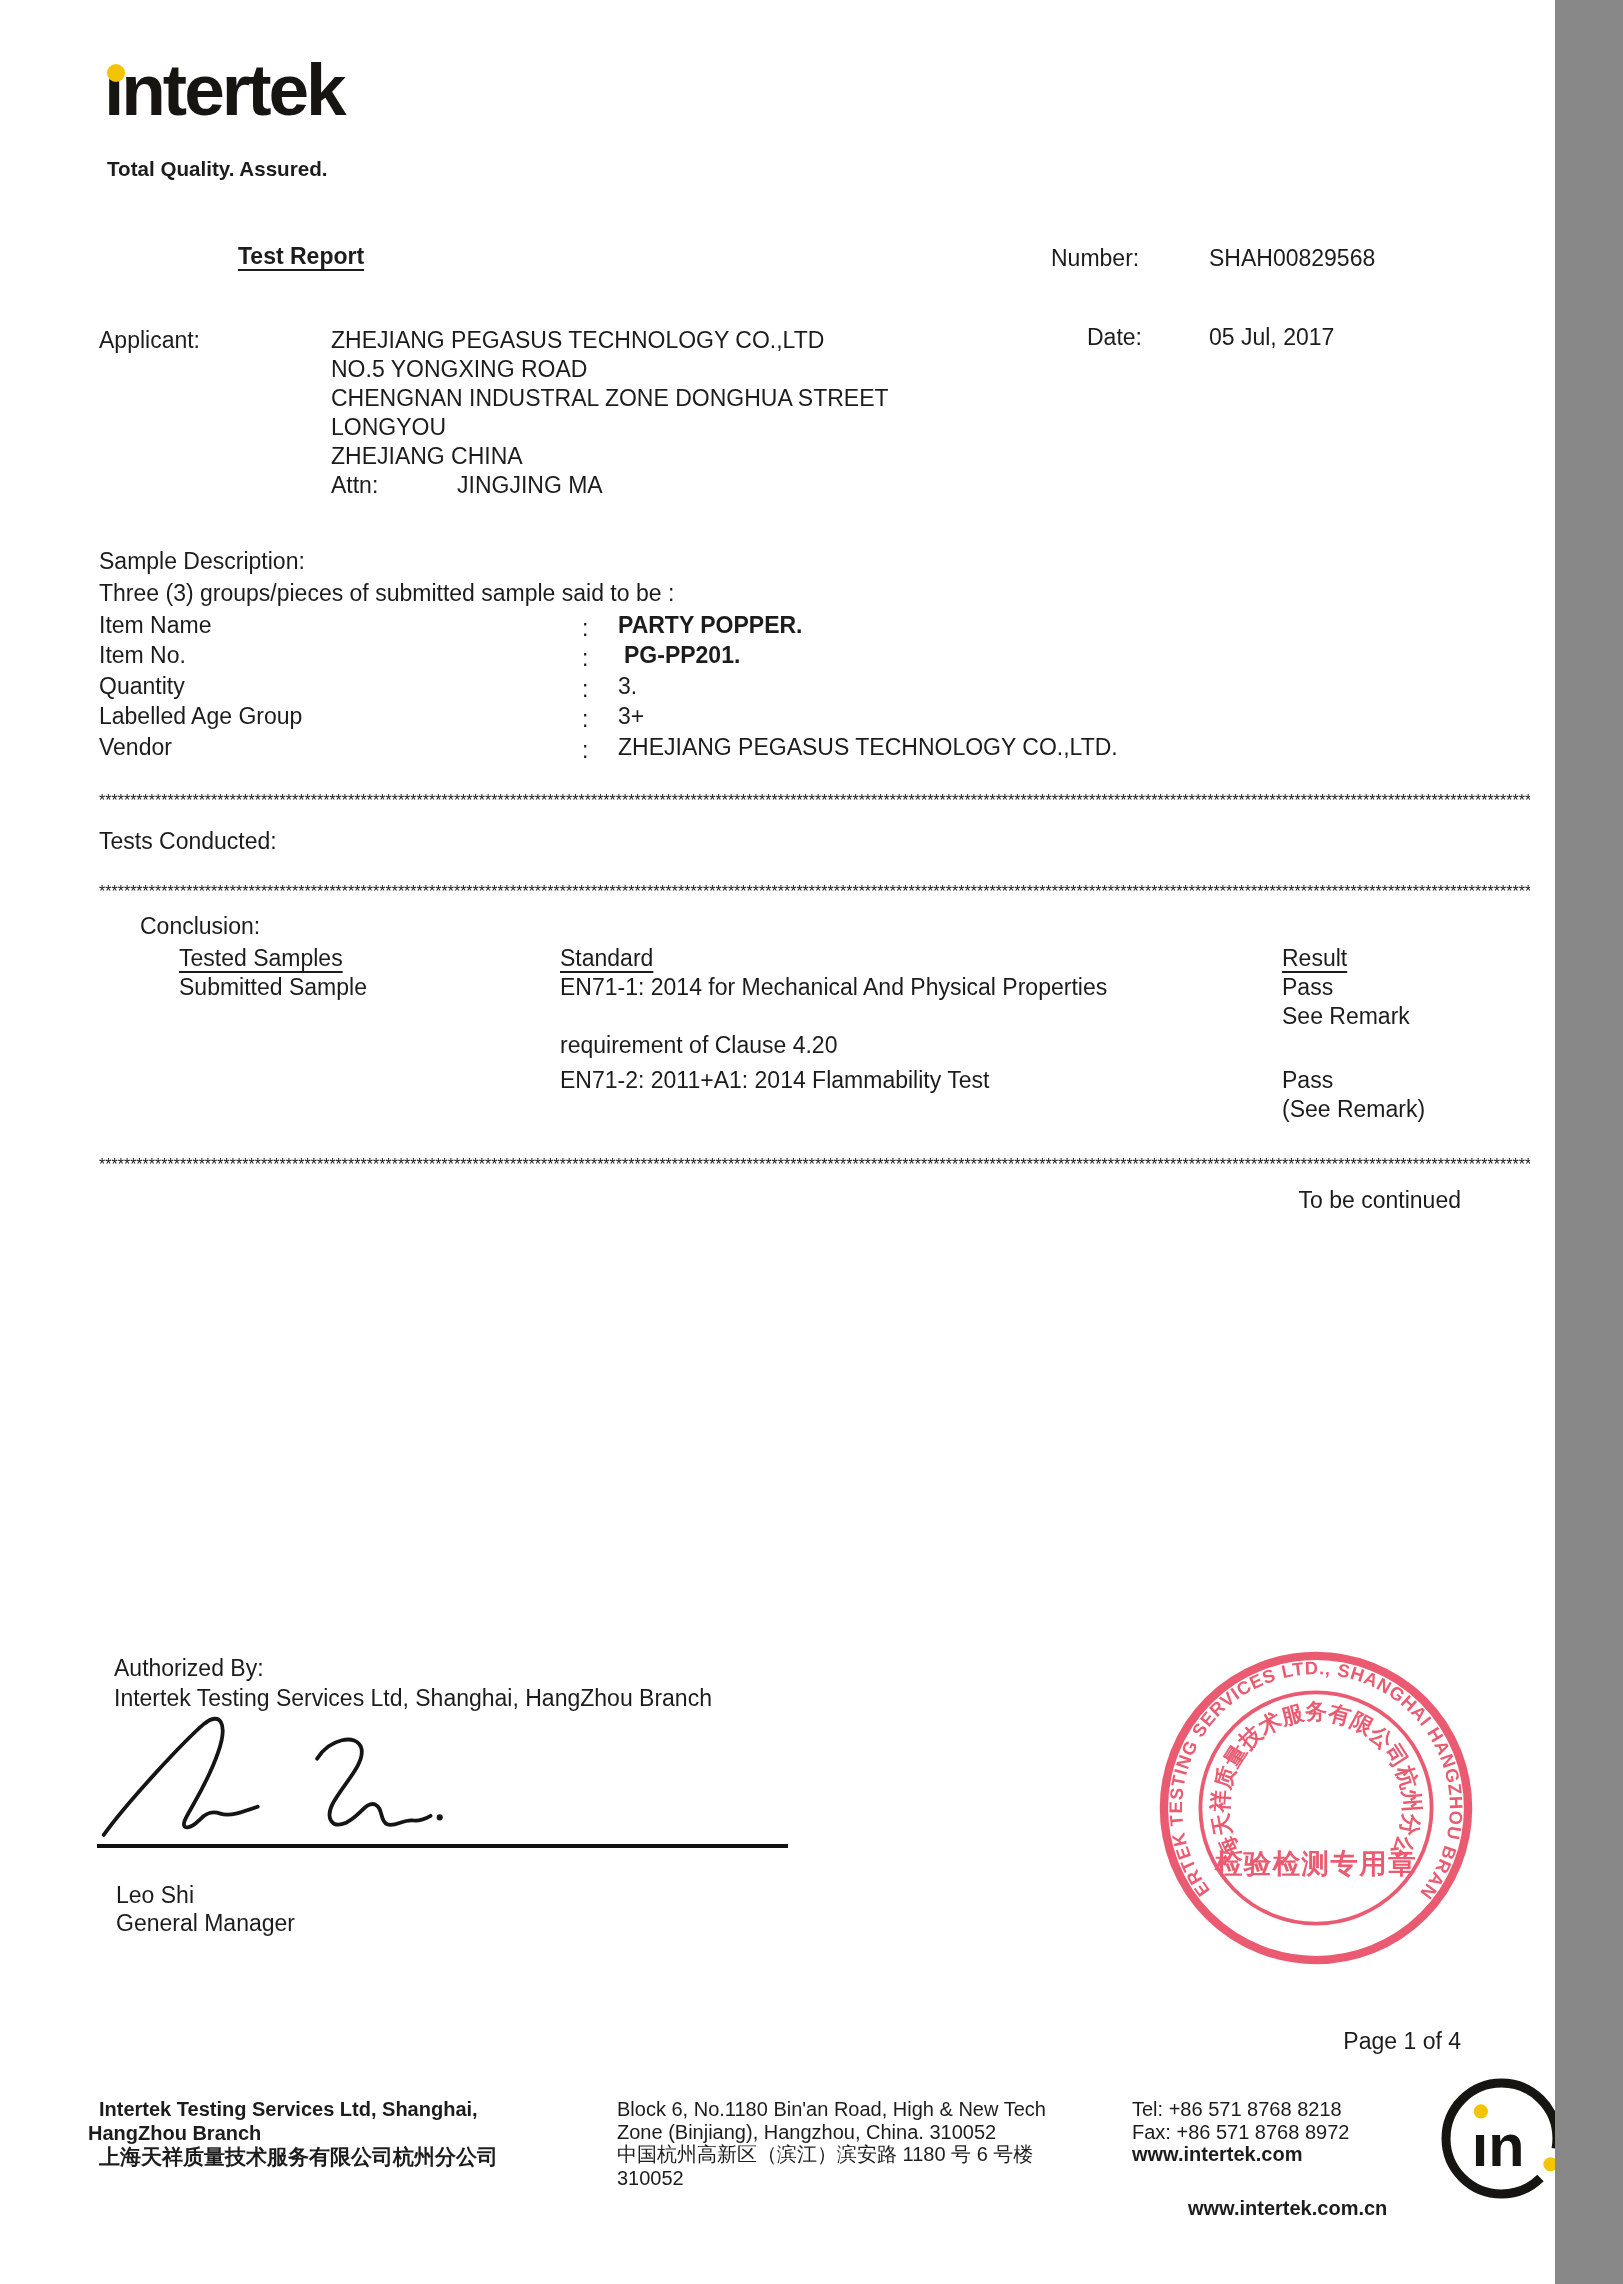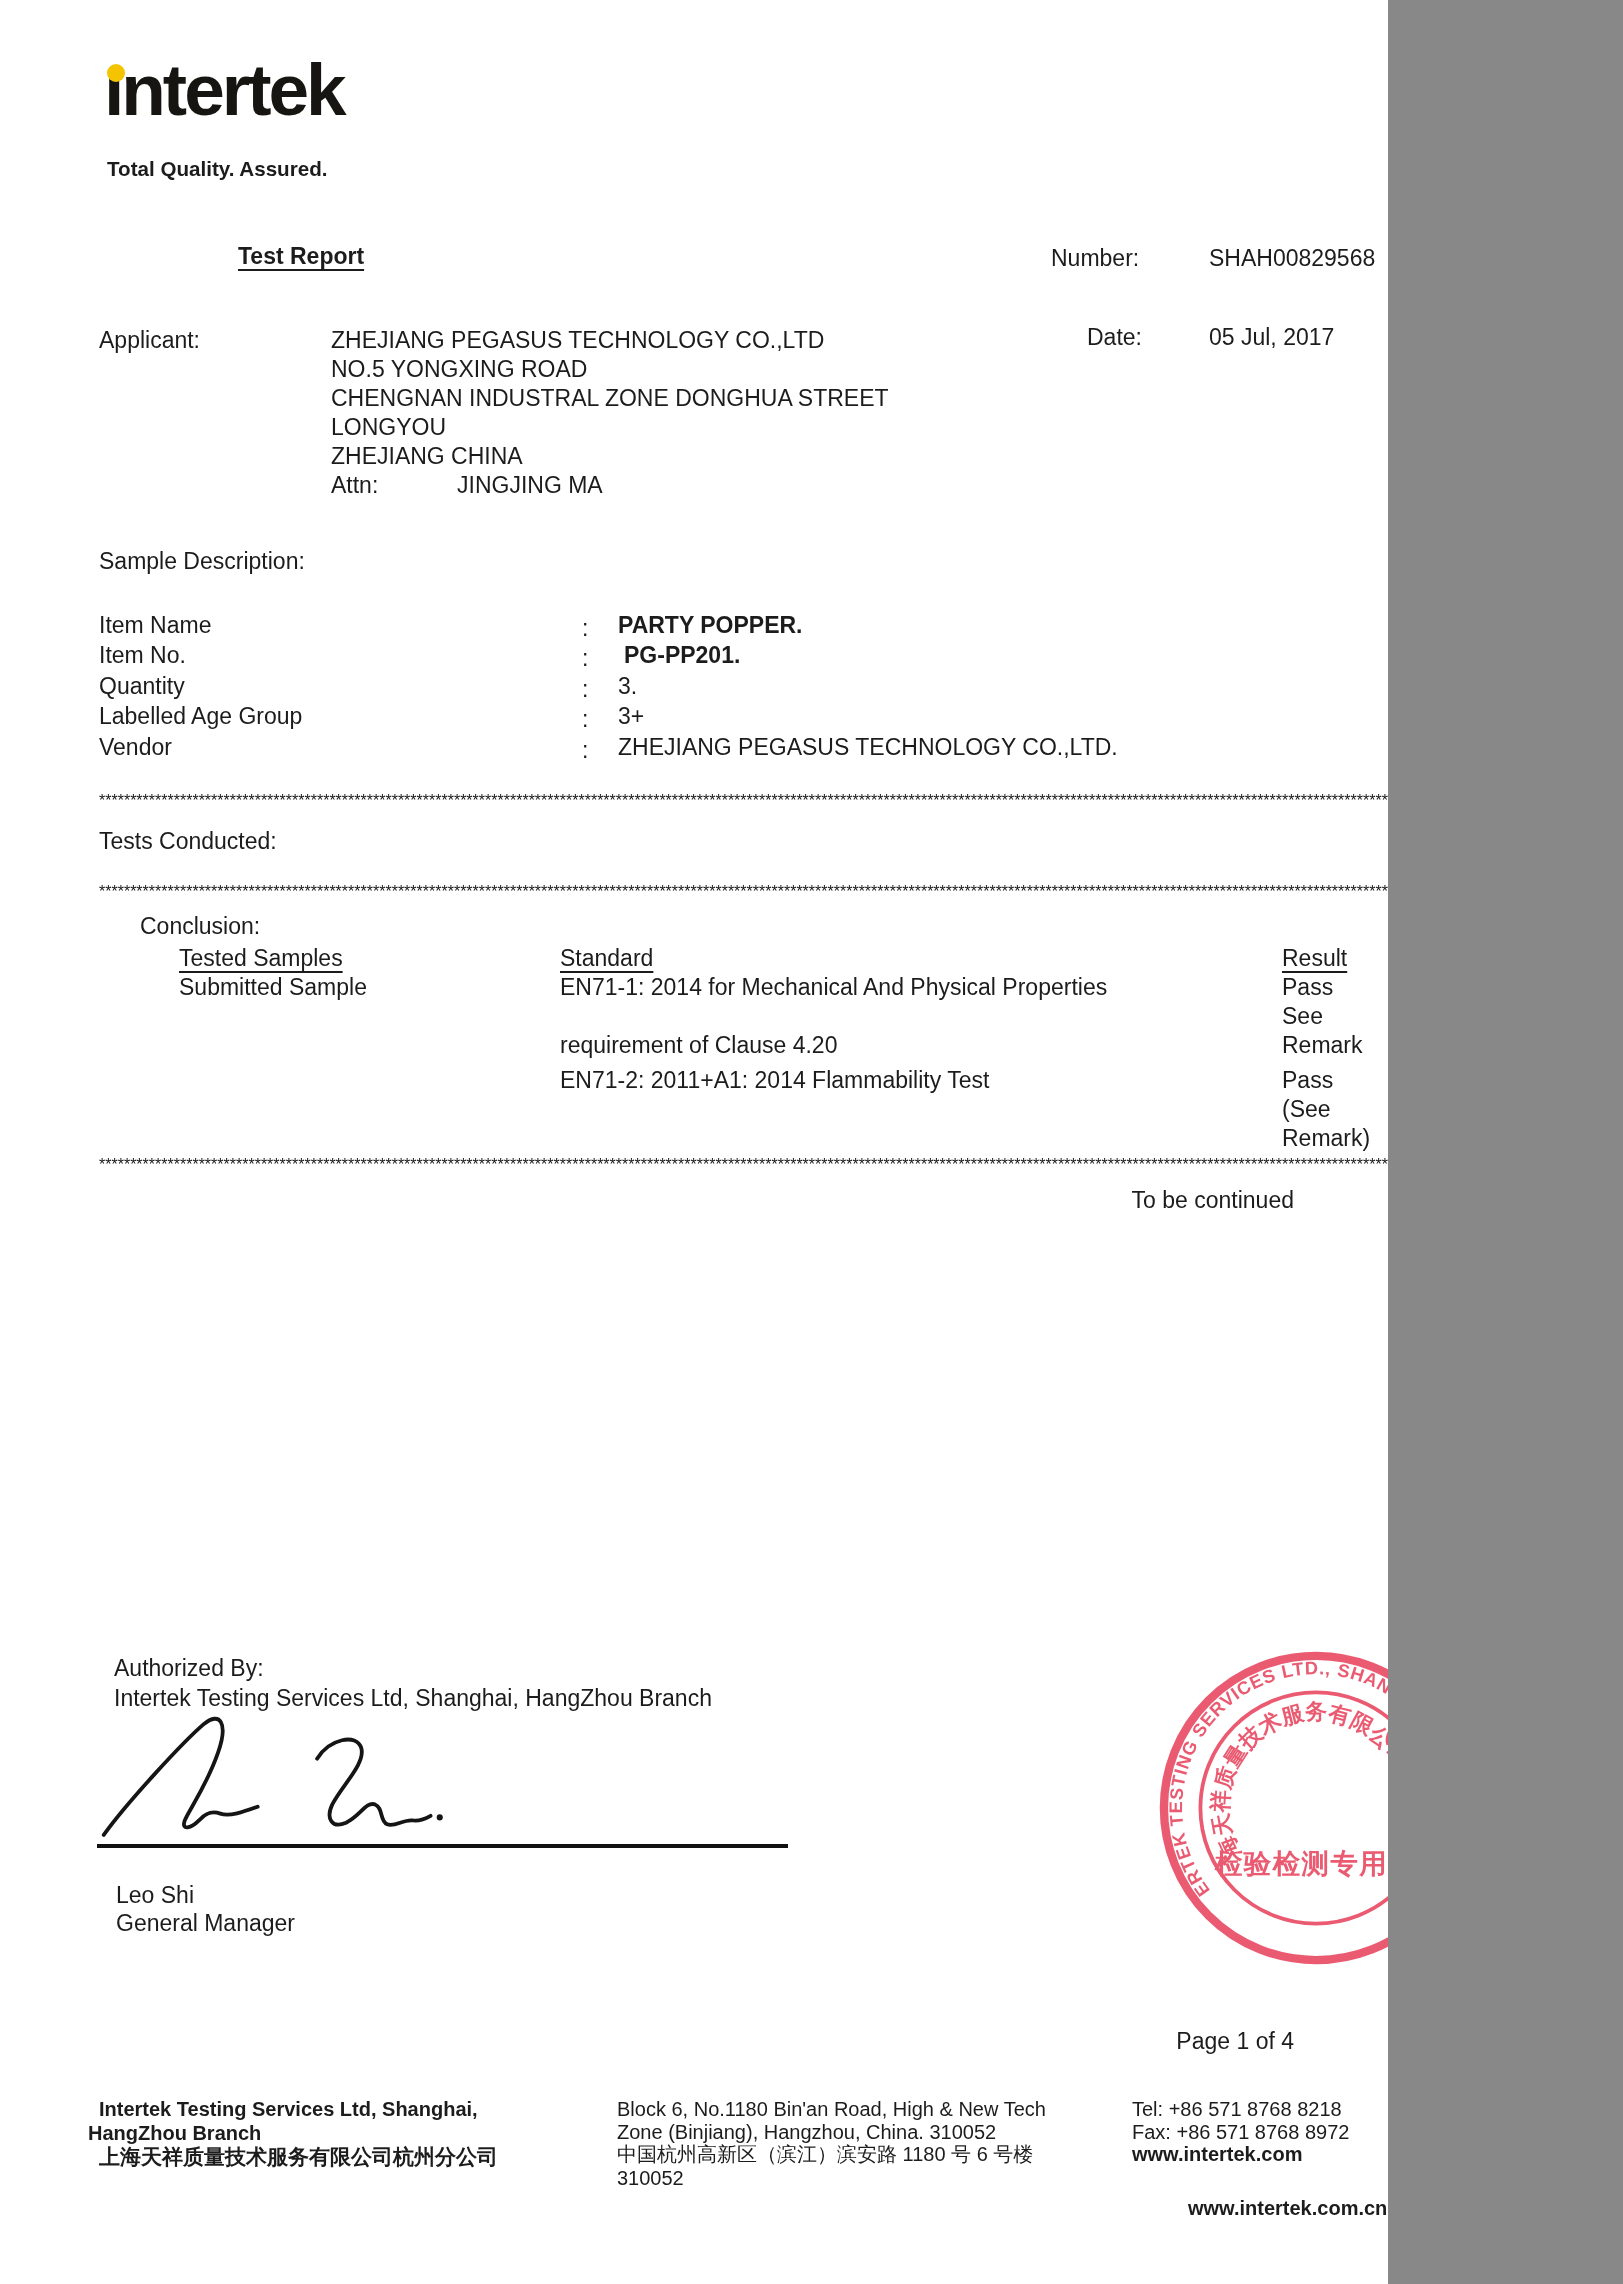--- a/index.html
+++ b/index.html
@@ -1,18 +1,18 @@
 <!DOCTYPE html>
 <html style="font-size:12px"><head>
 <meta charset="utf-8">
 <style>
   html,body{margin:0;padding:0;background:#888;}
   .page{
     position:relative;
-    width:1388px;height:2284px;
+    width:1555px;height:2284px;
     background:#ffffff;
     font-family:"Liberation Sans","DejaVu Sans",sans-serif;
     color:#1c1c1c;
     overflow:hidden;
   }
   .abs{position:absolute;}
   .t30{font-size:23px;line-height:29px;}
   .t26{font-size:20px;line-height:23px;}
   .b{font-weight:bold;}
   .u{text-decoration:underline;text-decoration-thickness:2.3px;text-underline-offset:4.6px;}
@@ -51,20 +51,21 @@
   <div class="abs t30" style="left:331px;top:384px;">CHENGNAN INDUSTRAL ZONE DONGHUA STREET</div>
   <div class="abs t30" style="left:331px;top:413px;">LONGYOU</div>
   <div class="abs t30" style="left:331px;top:442px;">ZHEJIANG CHINA</div>
   <div class="abs t30" style="left:331px;top:471px;">Attn:</div>
   <div class="abs t30" style="left:457px;top:471px;">JINGJING MA</div>
 
   <div class="abs t30" style="left:1087px;top:323px;">Date:</div>
   <div class="abs t30" style="left:1209px;top:323px;">05 Jul, 2017</div>
 
   <div class="abs t30" style="left:99px;top:547px;">Sample Description:</div>
+  <div class="abs t30" style="left:99px;top:579px;">Three (3) groups/pieces of submitted sample said to be :</div>
 
   <div class="abs t30" style="left:99px;top:611px;">Item Name</div>
   <div class="abs t30" style="left:582px;top:614px;">:</div>
   <div class="abs t30 b" style="left:618px;top:611px;">PARTY POPPER.</div>
 
   <div class="abs t30" style="left:99px;top:641px;">Item No.</div>
   <div class="abs t30" style="left:582px;top:644px;">:</div>
   <div class="abs t30 b" style="left:624px;top:641px;">PG-PP201.</div>
 
   <div class="abs t30" style="left:99px;top:672px;">Quantity</div>

